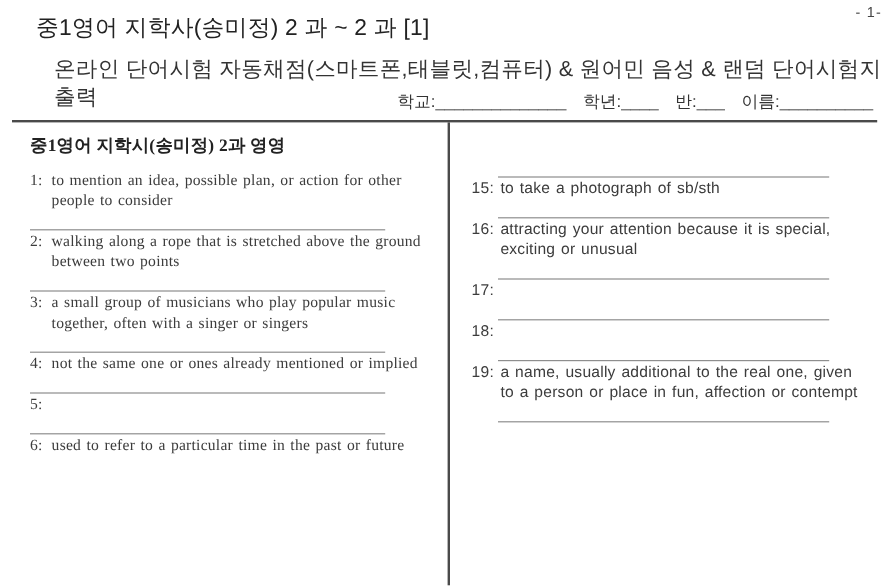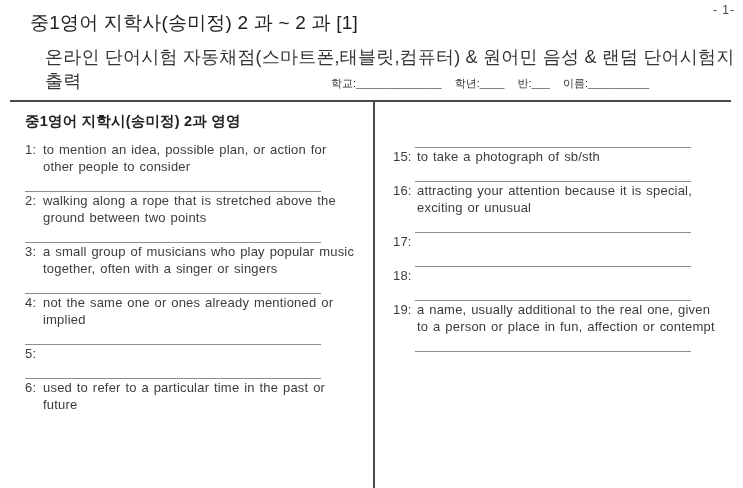--- a/index.html
+++ b/index.html
@@ -20,36 +20,36 @@
     position: absolute; top: 10px; left: 30px;
     font-size: 19px; font-weight: normal; color: #222;
     letter-spacing: 0.2px;
   }
   .doc-subtitle {
     position: absolute; top: 45px; left: 45px;
     font-size: 18px; color: #333; letter-spacing: 0.2px;
   }
   .school-line {
     position: absolute; top: 76px; left: 331px;
-    font-size: 11px; color: #333; white-space: nowrap;
+    font-size: 14px; color: #333; white-space: nowrap;
   }
   .school-line .blank { color: #555; letter-spacing: 0; }
   .school-line .lbl { margin-left: 10px; }
   .school-line .lbl:first-child { margin-left: 0; }
 
   .content-box {
     position: absolute; top: 100px; left: 10px; right: 12px; bottom: 0;
     border-top: 2px solid #4a4a4a;
     display: flex;
   }
   .divider {
     position: absolute; top: 0; bottom: 0; left: 363px;
     width: 0; border-left: 2px solid #4a4a4a;
   }
-  .col-left  { width: 363px; padding-left: 15px; }
+  .col-left  { width: 363px; padding-left: 15px; font-family: Liberation Serif, serif; }
   .col-right { flex: 1; padding-left: 20px; }
 
   .section-header {
     margin-top: 10px;
     font-size: 14.5px; font-weight: bold; color: #222;
     letter-spacing: 0.2px;
   }
   .item {
     display: flex; margin-top: 0;
     font-size: 13px; line-height: 17px;

